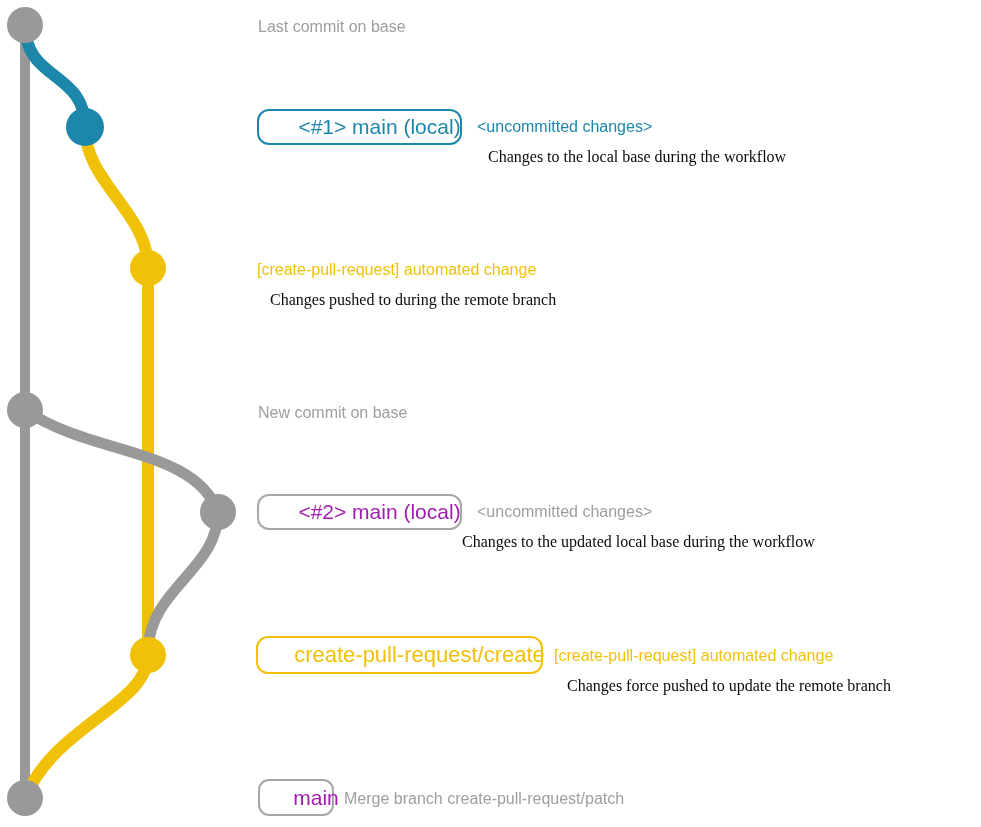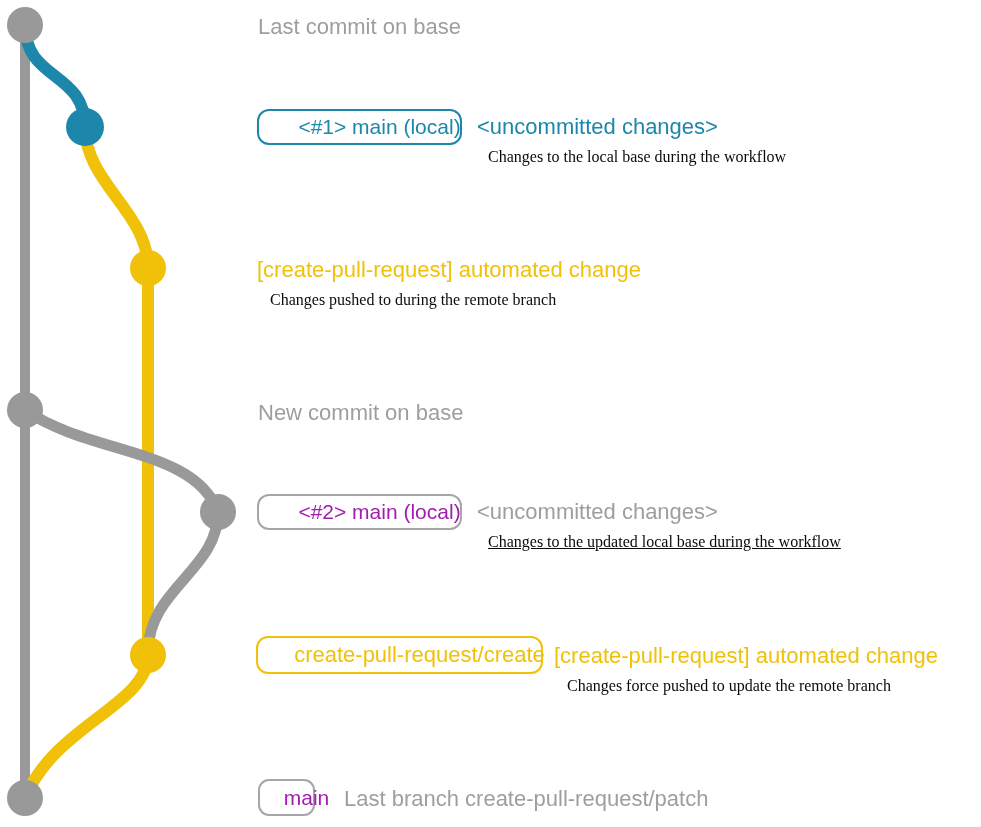--- a/index.html
+++ b/index.html
@@ -5,21 +5,21 @@
   html,body{margin:0;padding:0;background:#ffffff;}
   #stage{
     position:relative;
     width:981px;height:827px;
     background:#ffffff;
     font-family:"Liberation Sans",sans-serif;
     overflow:hidden;
   }
   #graph-svg{position:absolute;left:0;top:0;width:981px;height:827px;}
   .abs{position:absolute;white-space:nowrap;}
-  .big{font-size:22px;line-height:26px;}
+  .big{font-size:16px;line-height:26px;}
   .gray-text{color:#9e9e9e;}
   .blue-text{color:#1d87ab;}
   .yellow-text{color:#f1c109;}
   .caption{
     font-family:"Liberation Serif",serif;
     font-size:16px;line-height:21px;color:#0a0a0a;
   }
   .badge{
     display:flex;align-items:center;justify-content:center;
     box-sizing:border-box;
@@ -27,29 +27,29 @@
     font-size:21px;
     background:#ffffff;
     padding-left:40px;
   }
   .badge.blue{border-color:#1d87ab;color:#1d87ab;}
   .badge.gray{border-color:#a6a6a6;color:#a21caf;}
   .badge.yellow{border-color:#f1c109;color:#f1c109;font-size:22px;}
   #badge-1{left:257px;top:109px;width:205px;height:36px;}
   #badge-2{left:257px;top:494px;width:205px;height:36px;}
   #badge-patch{left:256px;top:636px;width:287px;height:38px;}
-  #badge-main{left:258px;top:779px;width:57px;height:37px;border-radius:11px;}
+  #badge-main{left:258px;top:779px;width:76px;height:37px;border-radius:11px;}
   #t-last-commit{left:258px;top:14px;}
   #t-uncommitted-1{left:477px;top:114px;}
   #t-caption-1{left:488px;top:146px;}
   #t-auto-change-1{left:257px;top:257px;}
   #t-caption-2{left:270px;top:289px;}
   #t-new-commit{left:258px;top:400px;}
   #t-uncommitted-2{left:477px;top:499px;}
-  #t-caption-3{left:488px;top:531px;text-decoration:underline;}
+  #t-caption-3{left:462px;top:531px;}
   #t-auto-change-2{left:554px;top:643px;}
   #t-caption-4{left:567px;top:675px;}
   #t-merge{left:344px;top:786px;}
 </style>
 </head>
 <body>
 
 <div id="stage">
 
   <svg id="graph-svg" viewBox="0 0 981 827" aria-hidden="true">
@@ -98,15 +98,15 @@
 
   <div class="abs badge yellow" id="badge-patch">
     <span>create-pull-request/create</span>
   </div>
   <div class="abs big yellow-text" id="t-auto-change-2">[create-pull-request] automated change</div>
   <div class="abs caption" id="t-caption-4">Changes force pushed to update the remote branch</div>
 
   <div class="abs badge gray" id="badge-main">
     <span>main</span>
   </div>
-  <div class="abs big gray-text" id="t-merge">Last branch create-pull-request/patch</div>
+  <div class="abs big gray-text" id="t-merge">Merge branch create-pull-request/patch</div>
 
 </div>
 
 </body></html>

